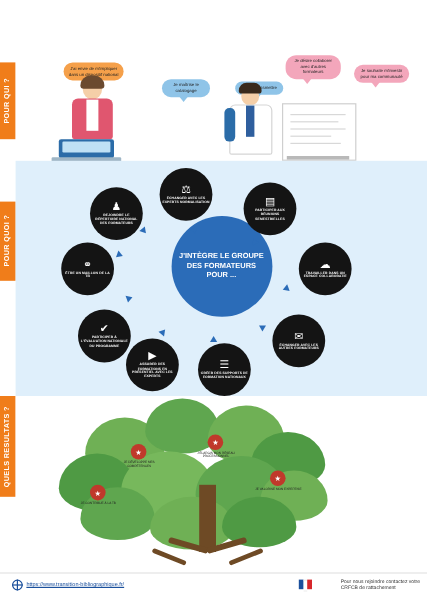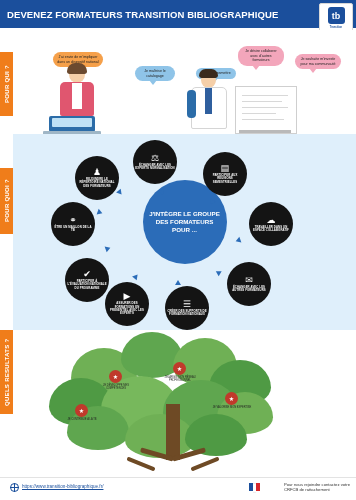--- a/index.html
+++ b/index.html
@@ -151,28 +151,20 @@
     position:absolute;right:6px;top:4px;text-align:left;font-size:4.2px;color:#333;line-height:5.4px;
   }
   .footer-flag{position:absolute;right:96px;top:5px;width:11px;height:8px;}
   .ff{position:absolute;top:0;width:3.66px;height:8px;}
 </style>
 </head>
 <body>
 
 <div class="poster">
 
-  <div class="header">
-    <div class="header-title">DEVENEZ FORMATEURS TRANSITION BIBLIOGRAPHIQUE</div>
-  </div>
-  <div class="logo-box">
-    <div class="logo-mark">tb</div>
-    <div class="logo-text">Transition</div>
-    <div class="logo-sub">bibliographique</div>
-  </div>
 
   <div class="side-tab" id="tab-pour-qui">POUR QUI ?</div>
   <div class="side-tab" id="tab-pour-quoi">POUR QUOI ?</div>
   <div class="side-tab" id="tab-resultats">QUELS RESULTATS ?</div>
 
   <div class="sec1">
     <div class="bubble b-orange" id="bubble-envie">J'ai envie de m'impliquer dans un dispositif national</div>
     <div class="bubble b-blue" id="bubble-maitrise">Je maîtrise le catalogage</div>
     <div class="bubble b-blue" id="bubble-aime">J'aime transmettre</div>
     <div class="bubble b-pink" id="bubble-desire">Je désire collaborer avec d'autres formateurs</div>

